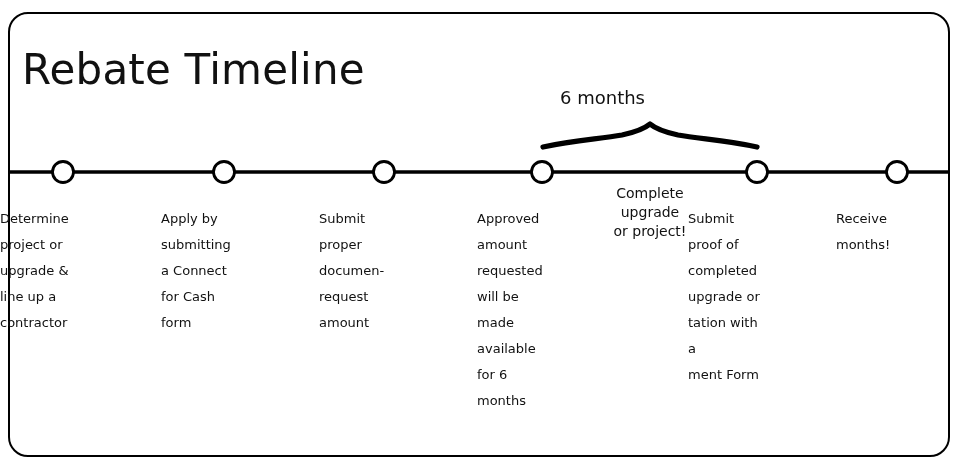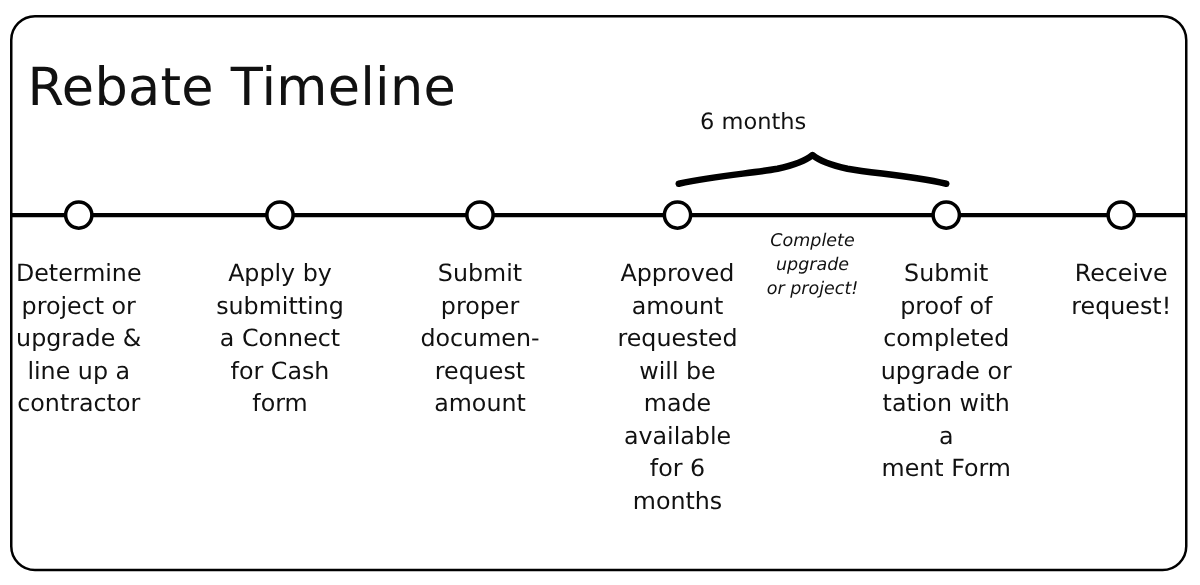--- a/index.html
+++ b/index.html
@@ -67,37 +67,36 @@
     font-size: 18px;
     line-height: 22px;
     color: #111111;
     white-space: nowrap;
   }
 
   
   .step {
     position: absolute;
     top: 206px;
-    text-align: center;
-    font-size: 19px;
+    text-align: left;
+    font-size: 13px;
     line-height: 26px;
     color: #111111;
   }
   .step .line { display: block; }
 
   
   .note {
     position: absolute;
     top: 184px;
     width: 110px;
     text-align: center;
     font-size: 14px;
     line-height: 19px;
     color: #111111;
-    font-style: italic;
   }
   .note .line { display: block; }
 </style>
 </head>
 <body>
 
 <div id="canvas">
 
   <div class="frame"></div>
 
@@ -169,16 +168,16 @@
     <span class="line">proof of</span>
     <span class="line">completed</span>
     <span class="line">upgrade or</span>
     <span class="line">tation with</span>
     <span class="line">a</span>
     <span class="line">ment Form</span>
   </div>
 
   <div class="step" style="left:836px; width:122px;">
     <span class="line">Receive</span>
-    <span class="line">request!</span>
+    <span class="line">months!</span>
   </div>
 
 </div>
 
 </body></html>

